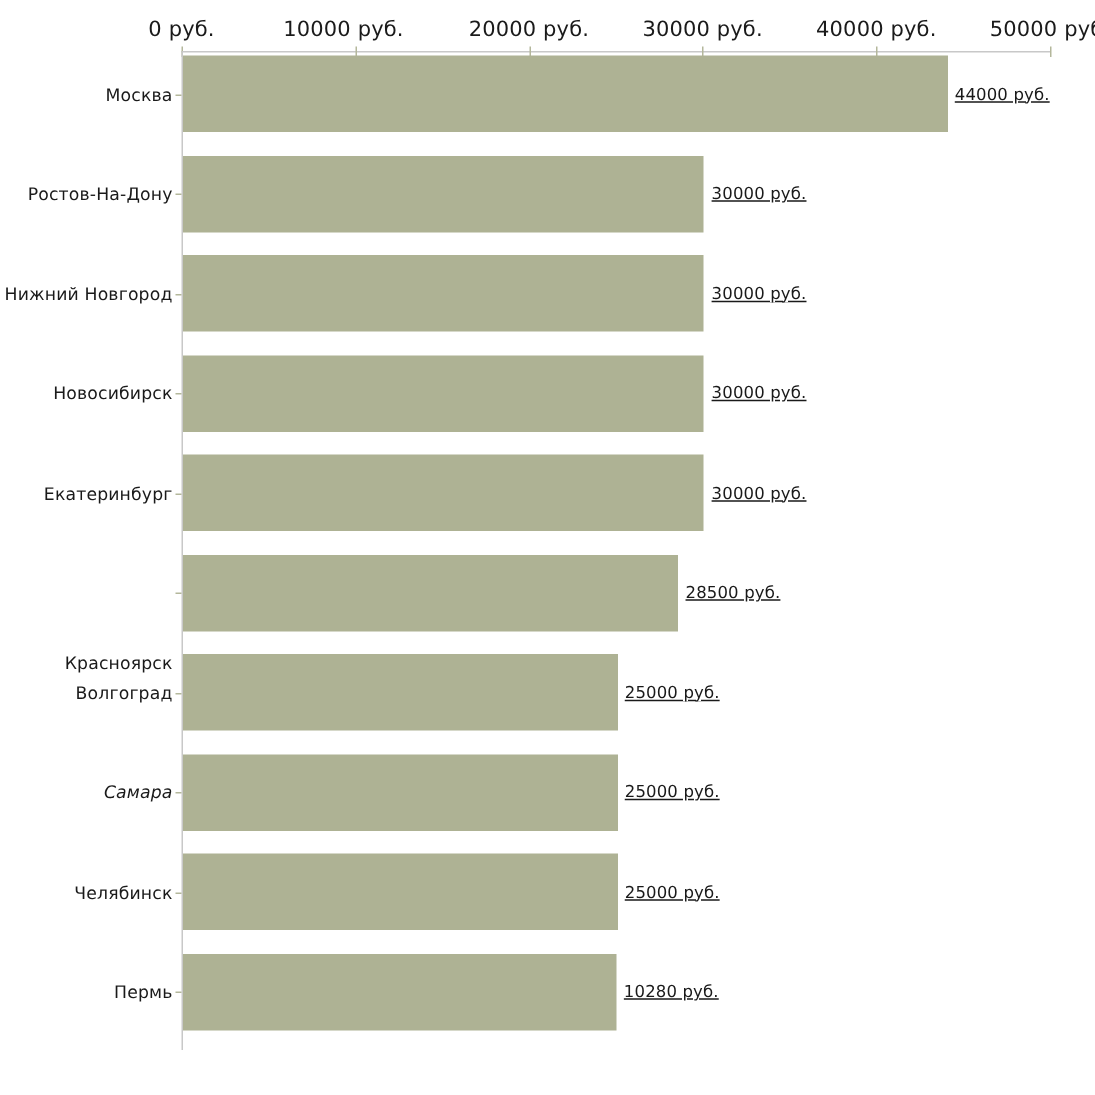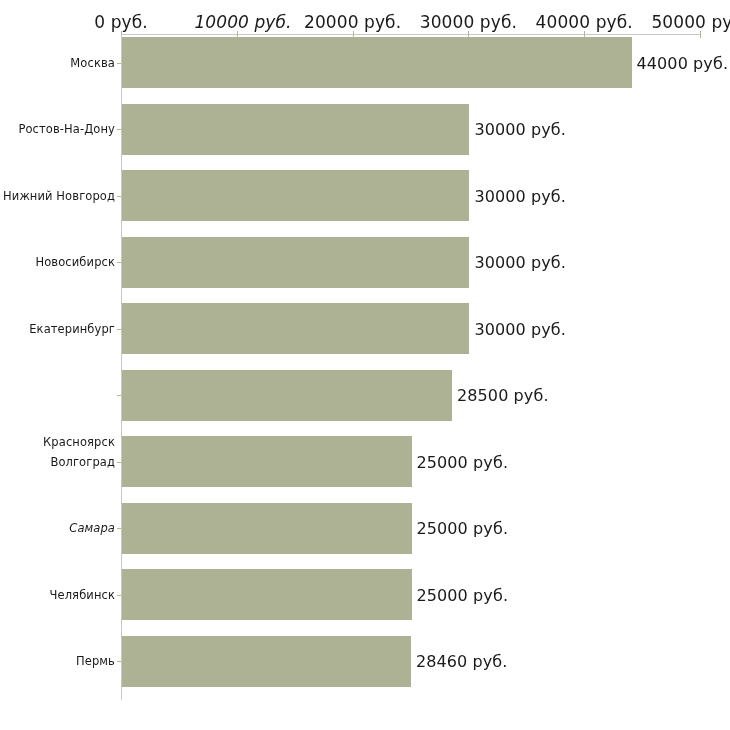--- a/index.html
+++ b/index.html
@@ -32,21 +32,21 @@
   .axis-tick {
     position: absolute;
     top: 31px;
     width: 1px;
     height: 7px;
     background: #b4b79b;
   }
   .axis-tick-label {
     position: absolute;
     top: 12px;
-    font-size: 17px;
+    font-size: 14px;
     color: #1a1a1a;
     white-space: nowrap;
     transform: translateX(-50%);
     letter-spacing: 0.1px;
   }
 
   
   .cat-axis-line {
     position: absolute;
     left: 121px;
@@ -74,44 +74,45 @@
   }
 
   
   .bar {
     position: absolute;
     left: 122px;
     background: #aeb294;
   }
   .bar-value {
     position: absolute;
-    font-size: 16px;
+    font-size: 11px;
     color: #1a1a1a;
     white-space: nowrap;
     transform: translateY(-50%);
     letter-spacing: 0.1px;
+    text-decoration: underline;
   }
 </style>
 </head>
 <body>
 
 <div id="chart-root">
 
   <div class="axis-line"></div>
   <div id="x-ticks">
       <div class="axis-tick" style="left: 121px; background: rgb(180, 183, 155);"></div>
       <div class="axis-tick" style="left: 236.8px; background: rgb(180, 183, 155);"></div>
       <div class="axis-tick" style="left: 352.6px; background: rgb(180, 183, 155);"></div>
       <div class="axis-tick" style="left: 468.4px; background: rgb(180, 183, 155);"></div>
       <div class="axis-tick" style="left: 584.2px; background: rgb(180, 183, 155);"></div>
       <div class="axis-tick" style="left: 700px; background: rgb(180, 183, 155);"></div>
     </div>
   <div id="x-tick-labels">
       <div class="axis-tick-label" style="left: 121px; color: rgb(26, 26, 26);">0 руб.</div>
-      <div class="axis-tick-label" style="left: 243px; color: rgb(26, 26, 26); font-style: italic;">10000 руб.</div>
+      <div class="axis-tick-label" style="left: 229px; color: rgb(26, 26, 26);">10000 руб.</div>
       <div class="axis-tick-label" style="left: 352.6px; color: rgb(26, 26, 26);">20000 руб.</div>
       <div class="axis-tick-label" style="left: 468.4px; color: rgb(26, 26, 26);">30000 руб.</div>
       <div class="axis-tick-label" style="left: 584.2px; color: rgb(26, 26, 26);">40000 руб.</div>
       <div class="axis-tick-label" style="left: 700px; color: rgb(26, 26, 26);">50000 руб.</div>
     </div>
 
   <div class="cat-axis-line"></div>
   <div id="cat-ticks">
       <div class="cat-tick" style="top: 63px; background: rgb(180, 183, 155);"></div>
       <div class="cat-tick" style="top: 129px; background: rgb(180, 183, 155);"></div>
@@ -150,16 +151,16 @@
       <div class="bar-value" style="left: 474.4px; top: 328.5px; color: rgb(26, 26, 26);">30000 руб.</div>
       <div class="bar" style="top: 369.5px; height: 51px; width: 330.03px; background: rgb(174, 178, 148);"></div>
       <div class="bar-value" style="left: 457.03px; top: 395px; color: rgb(26, 26, 26); text-align: center;">28500 руб.</div>
       <div class="bar" style="top: 436px; height: 51px; width: 289.5px; background: rgb(174, 178, 148);"></div>
       <div class="bar-value" style="left: 416.5px; top: 461.5px; color: rgb(26, 26, 26);">25000 руб.</div>
       <div class="bar" style="top: 502.5px; height: 51px; width: 289.5px; background: rgb(174, 178, 148);"></div>
       <div class="bar-value" style="left: 416.5px; top: 528px; color: rgb(26, 26, 26);">25000 руб.</div>
       <div class="bar" style="top: 569px; height: 51px; width: 289.5px; background: rgb(174, 178, 148);"></div>
       <div class="bar-value" style="left: 416.5px; top: 594.5px; color: rgb(26, 26, 26);">25000 руб.</div>
       <div class="bar" style="top: 635.5px; height: 51px; width: 288.921px; background: rgb(174, 178, 148);"></div>
-      <div class="bar-value" style="left: 415.921px; top: 661px; color: rgb(26, 26, 26);">28460 руб.</div>
+      <div class="bar-value" style="left: 415.921px; top: 661px; color: rgb(26, 26, 26);">10280 руб.</div>
     </div>
 
 </div>
 
 </body></html>

